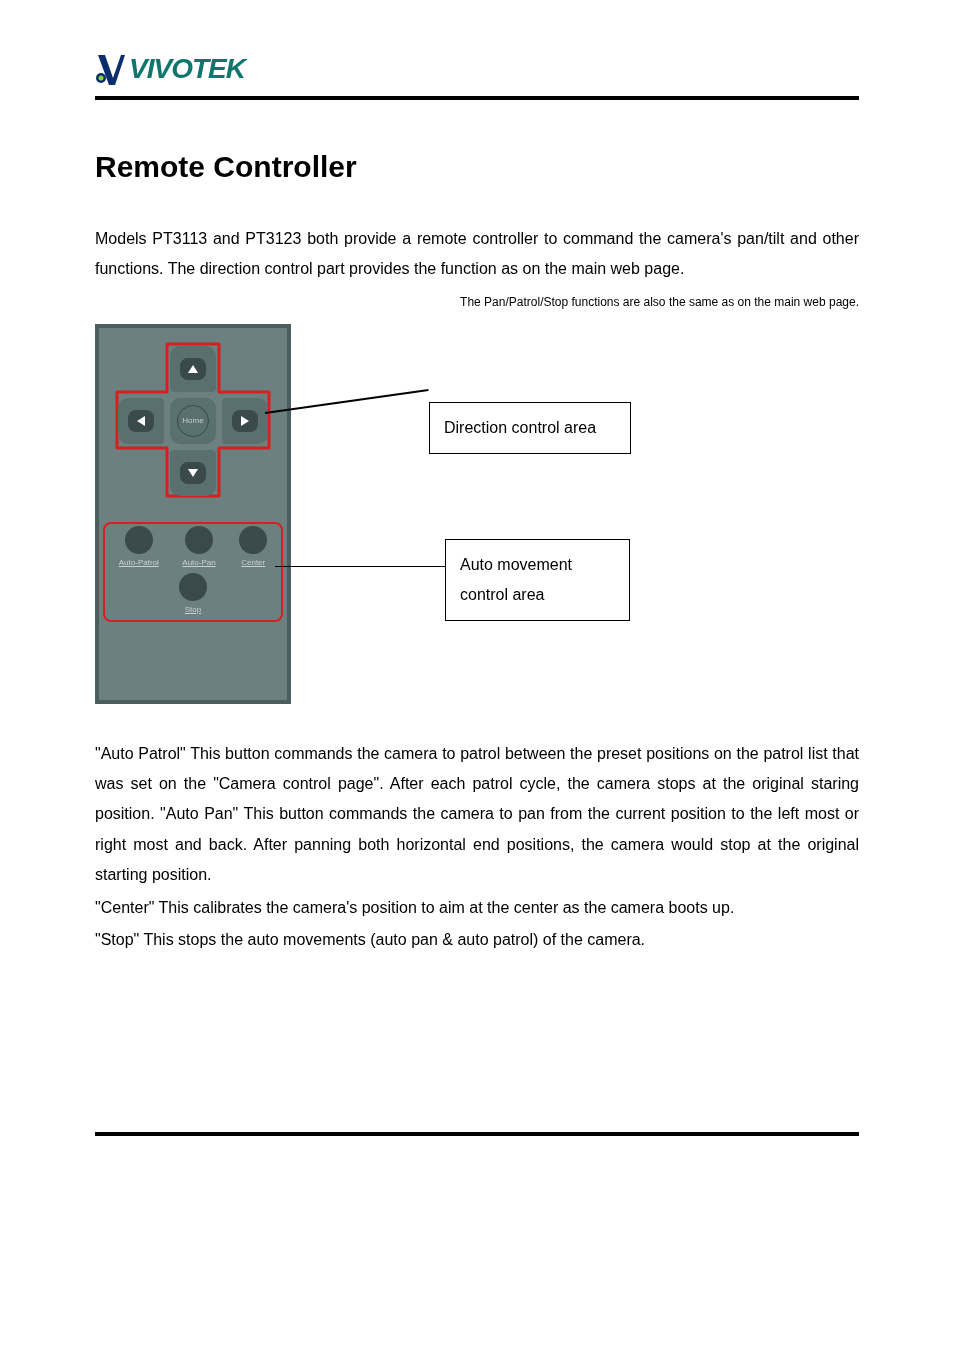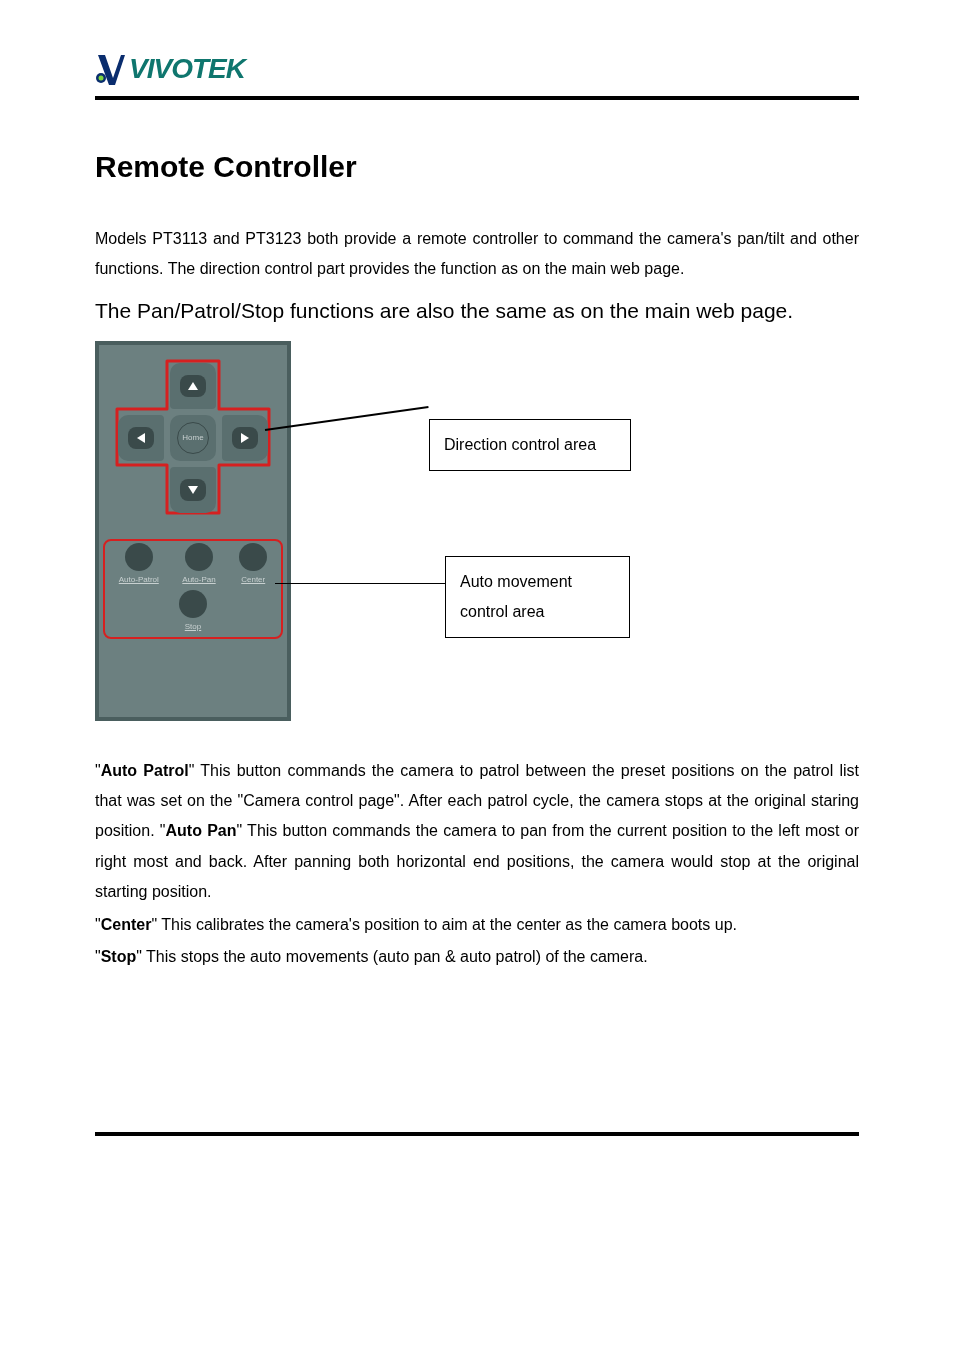--- a/index.html
+++ b/index.html
@@ -56,23 +56,24 @@
       font-weight: bold;
       margin-bottom: 40px;
     }
     .intro-text {
       font-size: 16px;
       line-height: 1.9;
       margin-bottom: 6px;
       text-align: justify;
     }
     .sub-text {
-      font-size: 21px;
+      font-size: 12px;
       line-height: 1.9;
       margin-bottom: 10px;
+      text-align: right;
     }
     .diagram-area {
       position: relative;
       height: 385px;
       margin-bottom: 30px;
     }
     .remote-panel {
       position: absolute;
       left: 0;
       top: 0;
@@ -215,21 +216,21 @@
       line-height: 1.9;
       text-align: justify;
       margin-bottom: 2px;
     }
     .body-text2 {
       font-size: 16px;
       line-height: 1.9;
       margin-bottom: 2px;
     }
     .bold {
-      font-weight: bold;
+      font-weight: normal;
     }
   </style>
 </head>
 <body>
 
 <div class="page">
   <div class="logo-area">
     <div class="logo">
       <div class="logo-icon">
         <svg width="30" height="38" viewBox="0 0 30 38">

